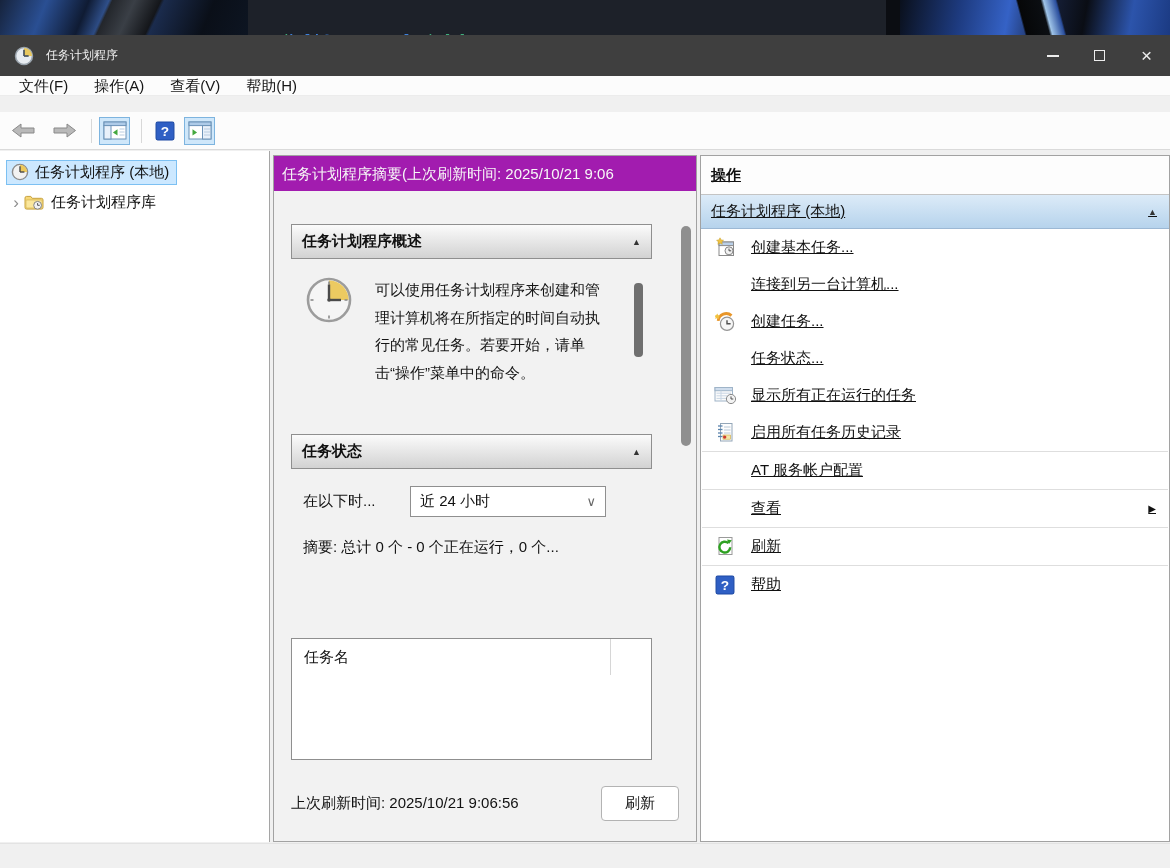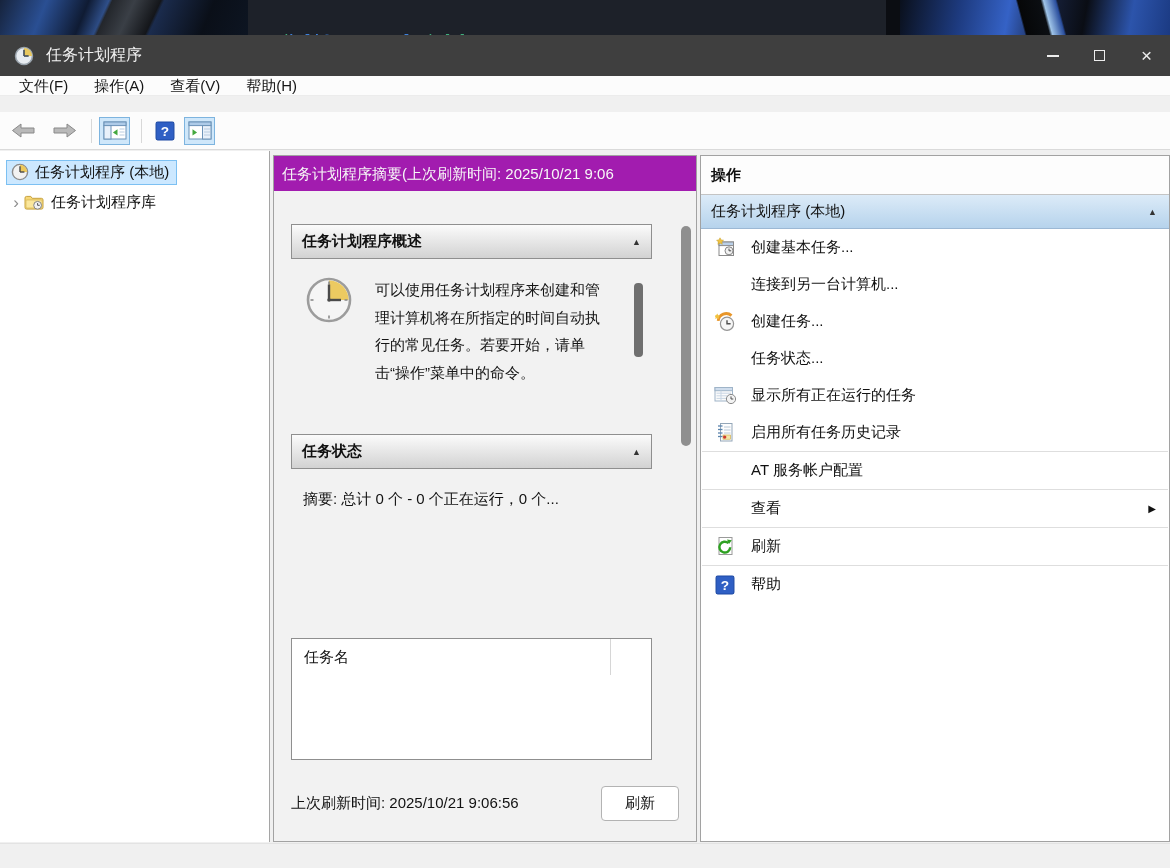--- a/index.html
+++ b/index.html
@@ -22,21 +22,21 @@
   .term-edge { position:absolute; left:886px; top:0; width:14px; height:35px; background:#0b0d12; }
   .wall-right { position:absolute; left:900px; top:0; width:270px; height:35px;
     background:linear-gradient(100deg,#0a101c 0%,#1d3a7e 22%,#3562c6 40%,#16203a 55%,#0a0d14 68%,#2c54ab 85%,#1b3a82 100%); }
   .wall-right:after { content:""; position:absolute; left:105px; top:0; width:90px; height:35px;
     background:linear-gradient(75deg,transparent 20%,#060708 22%,#0b0e12 45%,#9fc4e8 48%,#2b4f9e 60%,transparent 62%); }
 
   
   .titlebar { position:absolute; left:0; top:35px; width:1170px; height:41px; background:#3f3f3f;
     display:flex; align-items:center; color:#f2f2f2; }
   .titlebar .app-icon { margin:0 12px 0 14px; display:flex; }
-  .titlebar .t-title { font-size:16px; }
+  .titlebar .t-title { font-size:12px; }
   .win-controls { position:absolute; right:0; top:0; height:41px; display:flex; }
   .win-btn { width:47px; height:41px; display:flex; align-items:center; justify-content:center; }
   .min-glyph { width:12px; height:2px; background:#ededed; }
   .max-glyph { width:11px; height:11px; border:1.5px solid #ededed; }
   .close-glyph { font-size:19px; color:#ededed; line-height:1; }
 
   
   .menubar { position:absolute; left:0; top:76px; width:1170px; height:20px; background:#fcfcfc;
     border-bottom:1px solid #ececec; display:flex; align-items:center; padding-left:6px; }
   .menu-item { padding:0 13px; font-size:15px; color:#161616; line-height:35px; }
@@ -81,21 +81,21 @@
   .status-summary { margin:21px 0 0 12px; font-size:15px; }
   .task-table { position:absolute; left:17px; top:482px; width:361px; height:122px; background:#fff; border:1px solid #8f8f8f; }
   .tt-header { display:flex; height:36px;gap:40px; }
   .tt-col1 { width:341px; border-right:1px solid #d6d6d6; padding:9px 0 0 12px; font-size:15px; }
   .tt-col2 { flex:1; overflow:hidden; padding-top:9px; font-size:15px; border-bottom:1px solid #cfcfcf; white-space:nowrap; }
   .center-footer { position:absolute; left:17px; top:630px; width:388px; height:36px; }
   .cf-label { position:absolute; left:0; top:8px; font-size:15px; }
   .refresh-btn { position:absolute; left:310px; top:0; width:78px; height:35px; background:#fff;
     border:1px solid #b3b3b3; border-radius:4px; font-size:15px; display:flex; align-items:center; justify-content:center; }
 
-  .right-pane { position:absolute; left:700px; top:155px; width:470px; height:687px; background:#fff; border:1px solid #a2a2a2; }
+  .right-pane { position:absolute; left:700px; top:155px; width:470px; height:687px; background:#fff; border:1px solid #a2a2a2;text-decoration:underline; }
   .actions-header { height:39px; font-weight:bold; font-size:15px; line-height:38px; padding-left:10px;
     background:#fdfdfd; border-bottom:1px solid #c4c4c4; }
   .actions-group { height:34px; background:linear-gradient(#dcebf8,#b6d3ec); border-bottom:1px solid #9cb8d4;
     display:flex; align-items:center; justify-content:space-between; padding:0 12px 0 10px; font-size:15px; }
   .action-item { height:37px; display:flex; align-items:center; }
   .ai-icon { width:28px; margin-left:10px; display:flex; justify-content:center; align-items:center; flex:none; }
   .ai-label { margin-left:12px; font-size:15px; }
   .ai-arrow { margin-left:auto; margin-right:13px; font-size:10px; color:#111; }
   .action-sep { height:1px; background:#dedede; margin:0 1px; }
 
@@ -245,20 +245,27 @@
         <div class="overview-text">可以使用任务计划程序来创建和管理计算机将在所指定的时间自动执行的常见任务。若要开始，请单击“操作”菜单中的命令。</div>
         <div class="inner-vthumb"></div>
       </div>
     </div>
 
     <div class="sec sec-status">
       <div class="sec-header">
         <span>任务状态</span>
         <span class="caret-up">▲</span>
       </div>
+      <div class="status-row">
+        <span class="status-label">在以下时...</span>
+        <div class="select-box">
+          <span>近 24 小时</span>
+          <span class="select-chevron">∨</span>
+        </div>
+      </div>
       <div class="status-summary">摘要: 总计 0 个 - 0 个正在运行，0 个...</div>
     </div>
 
     <div class="task-table">
       <div class="tt-header">
         <div class="tt-col1">任务名</div>
         <div class="tt-col2">运行结果</div>
       </div>
     </div>
 

